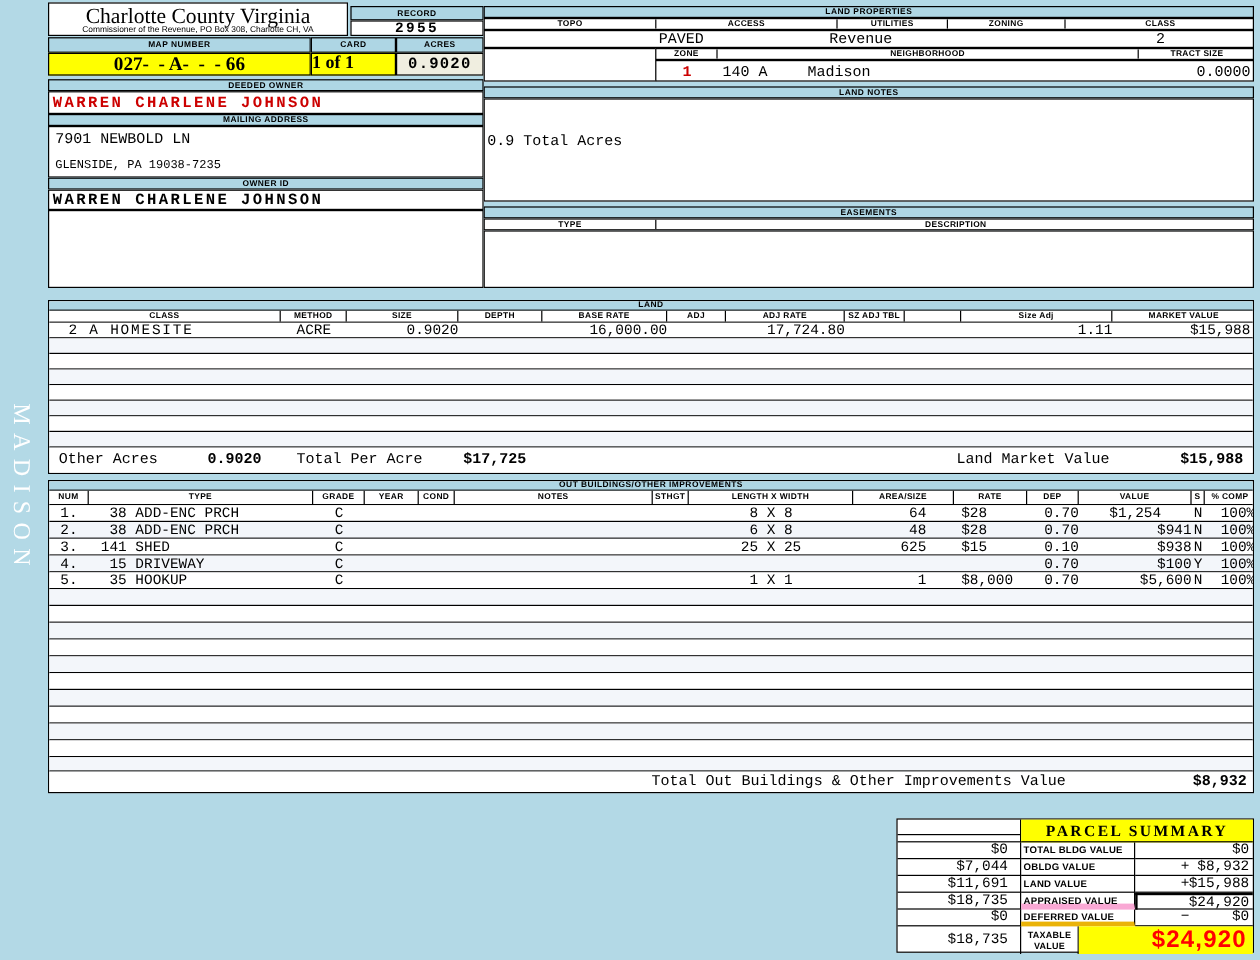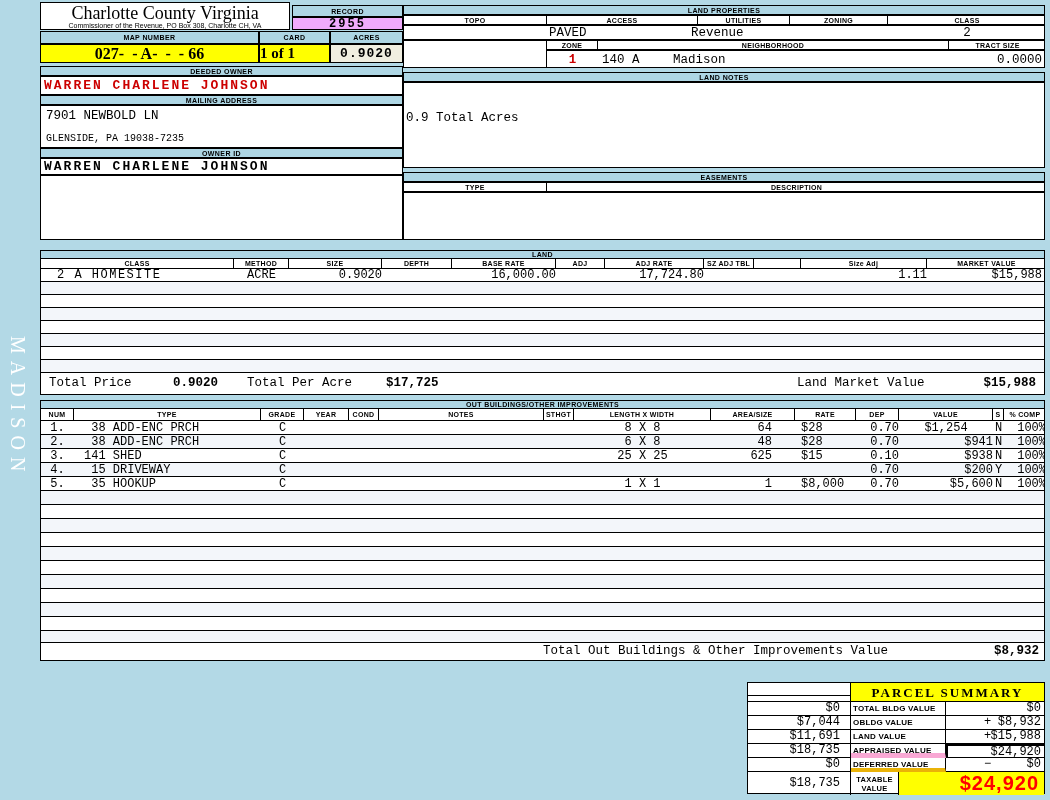--- a/index.html
+++ b/index.html
@@ -33,21 +33,21 @@
 <body>
 
 <div id="screen">
 
   <div class="box" style="left:40px;top:2px;width:250px;height:28px">
     <div style="font:18px 'Liberation Serif',serif;text-align:center;line-height:18px;margin-top:1px">Charlotte County Virginia</div>
     <div style="font:7px 'Liberation Sans',sans-serif;text-align:center;line-height:8px">Commissioner of the Revenue, PO Box 308, Charlotte CH, VA</div>
   </div>
 
   <div class="bar" style="left:292px;top:5px;width:111px;height:12px">RECORD</div>
-  <div class="box m b" style="left:292px;top:17px;width:111px;height:13px;background:#f0abfc;text-align:center;font-size:12px;line-height:12px;letter-spacing:2px">2955</div>
+  <div class="box m b" style="left:292px;top:17px;width:111px;height:13px;background:#ffffff;text-align:center;font-size:12px;line-height:12px;letter-spacing:2px">2955</div>
 
   <div class="bar" style="left:40px;top:31px;width:219px;height:13px">MAP NUMBER</div>
   <div class="bar" style="left:259px;top:31px;width:71px;height:13px">CARD</div>
   <div class="bar" style="left:330px;top:31px;width:73px;height:13px">ACRES</div>
 
   <div class="box" style="left:40px;top:44px;width:219px;height:19px;background:#ffff00;text-align:center;font:bold 16px 'Liberation Serif',serif;line-height:17px;white-space:pre">027-  - A-  -  - 66</div>
   <div class="box" style="left:259px;top:44px;width:71px;height:19px;background:#ffff00;text-align:left;font:bold 15px 'Liberation Serif',serif;line-height:17px">1 of 1</div>
   <div class="box m b" style="left:330px;top:44px;width:73px;height:19px;background:#f0eee0;text-align:center;font-size:13px;line-height:17px;letter-spacing:1px">0.9020</div>
 
   <div class="bar" style="left:40px;top:66px;width:363px;height:10px">DEEDED OWNER</div>
@@ -129,21 +129,21 @@
       <span class="c" style="left:886px;width:115px;text-align:right;padding-right:2px">$15,988</span>
     </div>
     <div class="trow alt" style="height:13px"></div>
     <div class="trow" style="height:13px"></div>
     <div class="trow alt" style="height:13px"></div>
     <div class="trow" style="height:13px"></div>
     <div class="trow alt" style="height:13px"></div>
     <div class="trow" style="height:13px"></div>
     <div class="trow alt" style="height:13px"></div>
     <div class="trow" style="height:21px;line-height:21px;border-bottom:none">
-      <span class="c" style="left:8px;font-size:12.5px">Total Price</span>
+      <span class="c" style="left:8px;font-size:12.5px">Other Acres</span>
       <span class="c b" style="left:132px;font-size:12.5px">0.9020</span>
       <span class="c" style="left:206px;font-size:12.5px">Total Per Acre</span>
       <span class="c b" style="left:345px;font-size:12.5px">$17,725</span>
       <span class="c" style="left:756px;font-size:12.5px">Land Market Value</span>
       <span class="c b" style="right:8px;font-size:12.5px">$15,988</span>
     </div>
   </div>
 
   <div class="tbl" style="left:40px;top:400px;width:1005px">
     <div class="tbar" style="height:8px">OUT BUILDINGS/OTHER IMPROVEMENTS</div>
@@ -201,21 +201,21 @@
       <span class="c" style="left:963px;width:42px;text-align:right;padding-right:2px">100%</span>
     </div>
     <div class="trow alt" style="height:14px;line-height:14px">
       <span class="c" style="left:0;width:33px;text-align:center">4.</span>
       <span class="c" style="left:43px"> 15 DRIVEWAY</span>
       <span class="c" style="left:220px;width:43px;text-align:center">C</span>
       <span class="c" style="left:533px;width:137px;text-align:center"></span>
       <span class="c" style="left:670px;width:61px;text-align:right"></span>
       <span class="c" style="left:760px"></span>
       <span class="c" style="left:815px;width:43px;text-align:right;padding-right:2px">0.70</span>
-      <span class="c" style="left:858px;width:94px;text-align:right;padding-right:2px">$200</span>
+      <span class="c" style="left:858px;width:94px;text-align:right;padding-right:2px">$100</span>
       <span class="c" style="left:952px;width:11px;text-align:center">Y</span>
       <span class="c" style="left:963px;width:42px;text-align:right;padding-right:2px">100%</span>
     </div>
     <div class="trow" style="height:14px;line-height:14px">
       <span class="c" style="left:0;width:33px;text-align:center">5.</span>
       <span class="c" style="left:43px"> 35 HOOKUP</span>
       <span class="c" style="left:220px;width:43px;text-align:center">C</span>
       <span class="c" style="left:533px;width:137px;text-align:center">1 X 1</span>
       <span class="c" style="left:670px;width:61px;text-align:right">1</span>
       <span class="c" style="left:760px">$8,000</span>

